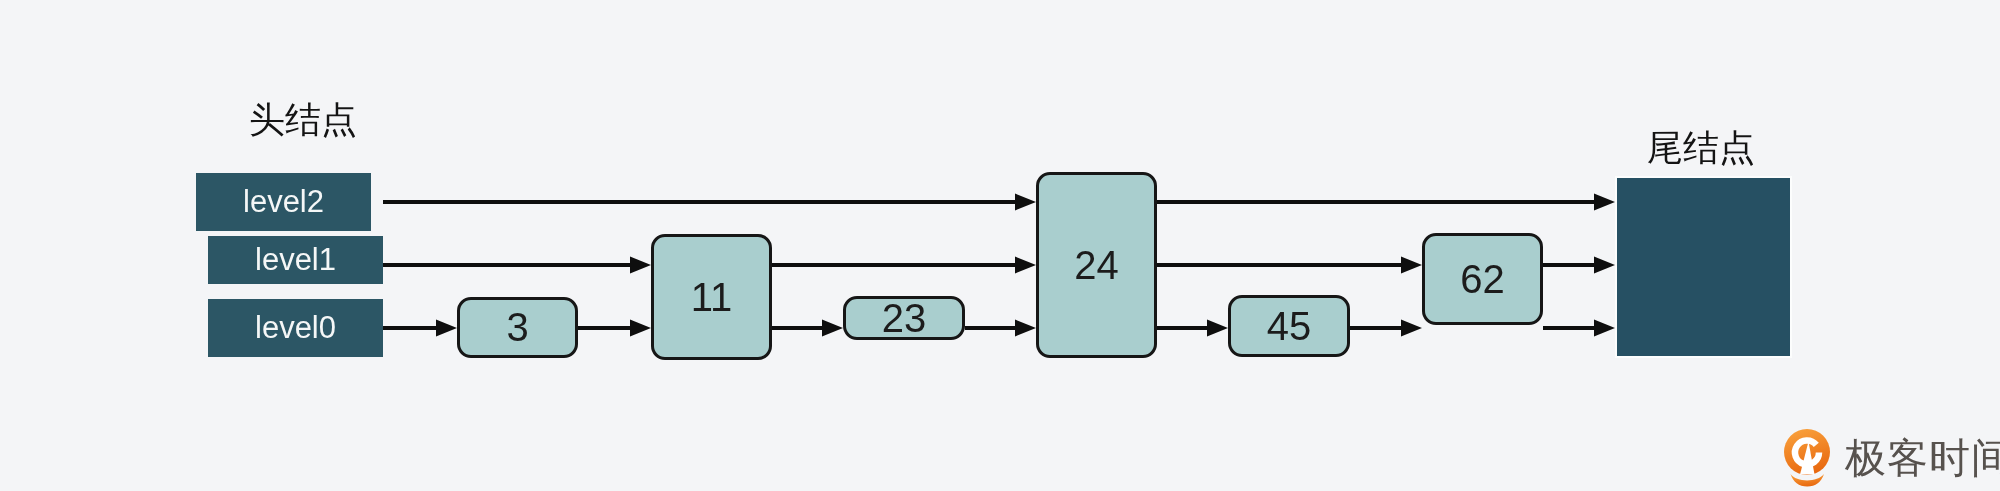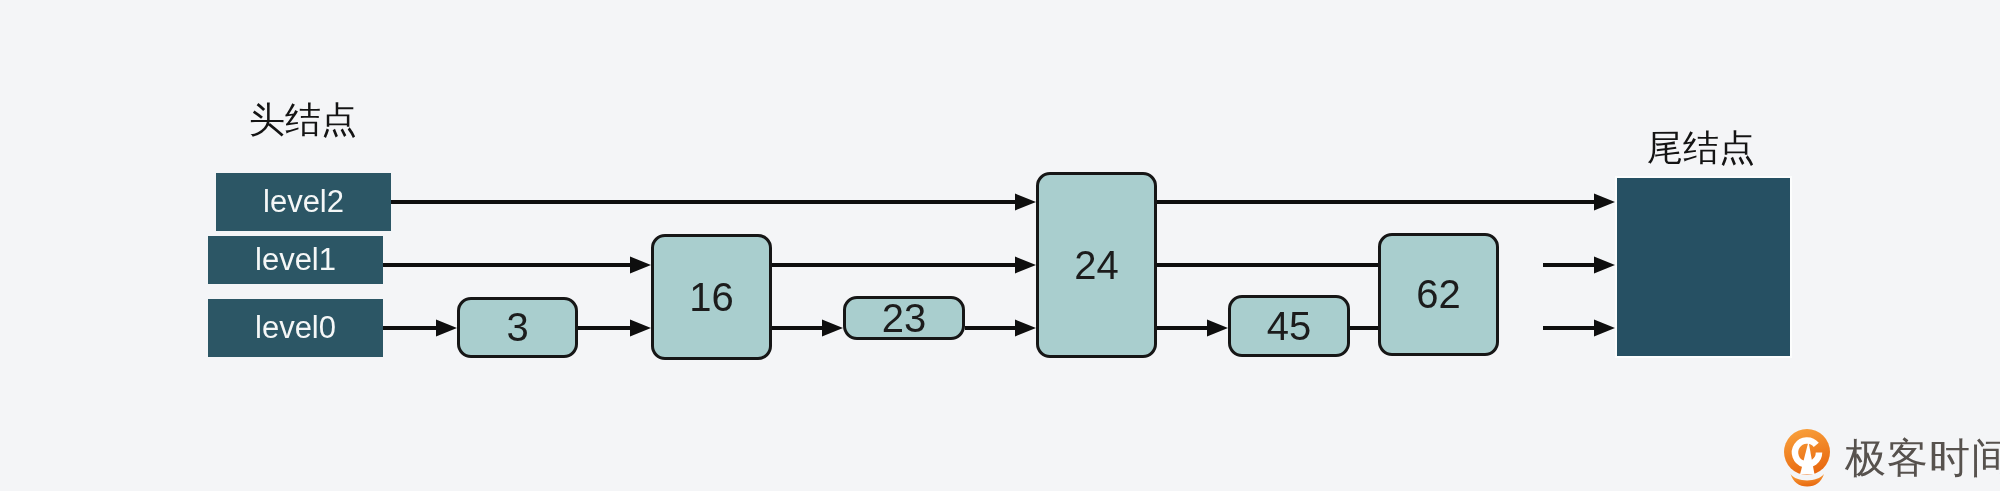--- a/index.html
+++ b/index.html
@@ -121,29 +121,29 @@
         <line x1="1350" y1="328" x2="1406" y2="328" stroke="#0e0e0e" stroke-width="4"></line>
         <polygon points="1422,328 1401,319.5 1401,336.5" fill="#0e0e0e"></polygon>
       </g>
       <g>
         <line x1="1543" y1="328" x2="1599" y2="328" stroke="#0e0e0e" stroke-width="4"></line>
         <polygon points="1615,328 1594,319.5 1594,336.5" fill="#0e0e0e"></polygon>
       </g>
     </svg>
 
   <div id="node-layer">
-      <div class="head-row" style="left: 216px; top: 173px; width: 175px; height: 58px;">level2</div>
+      <div class="head-row" style="left: 196px; top: 173px; width: 175px; height: 58px;">level2</div>
       <div class="head-row" style="left: 208px; top: 236px; width: 175px; height: 48px;">level1</div>
       <div class="head-row" style="left: 208px; top: 299px; width: 175px; height: 58px;">level0</div>
       <div class="value-node" style="left: 457px; top: 297px; width: 121px; height: 61px;">3</div>
-      <div class="value-node" style="left: 651px; top: 234px; width: 121px; height: 126px;">16</div>
+      <div class="value-node" style="left: 651px; top: 234px; width: 121px; height: 126px;">11</div>
       <div class="value-node" style="left: 843px; top: 296px; width: 122px; height: 44px;">23</div>
       <div class="value-node" style="left: 1036px; top: 172px; width: 121px; height: 186px;">24</div>
       <div class="value-node" style="left: 1228px; top: 295px; width: 122px; height: 62px;">45</div>
-      <div class="value-node" style="left: 1378px; top: 233px; width: 121px; height: 123px;">62</div>
+      <div class="value-node" style="left: 1422px; top: 233px; width: 121px; height: 92px;">62</div>
       <div class="tail-node" style="left: 1615px; top: 176px; width: 177px; height: 182px;"></div>
     </div>
 
   <div class="logo">
     <svg class="logo-icon" viewBox="0 0 57 61">
       <defs>
         <linearGradient id="og" x1="0.2" y1="0" x2="0.5" y2="1">
           <stop offset="0" stop-color="#f9a13c"></stop>
           <stop offset="1" stop-color="#e8680f"></stop>
         </linearGradient>

